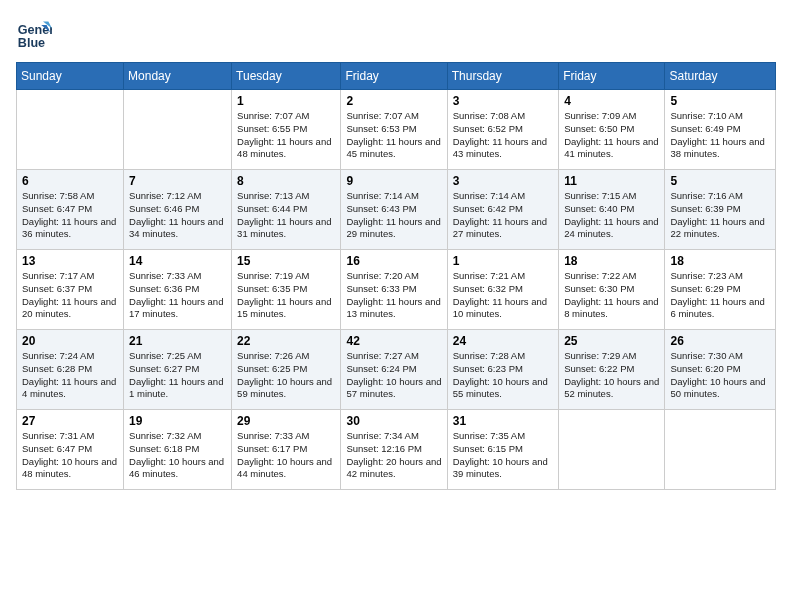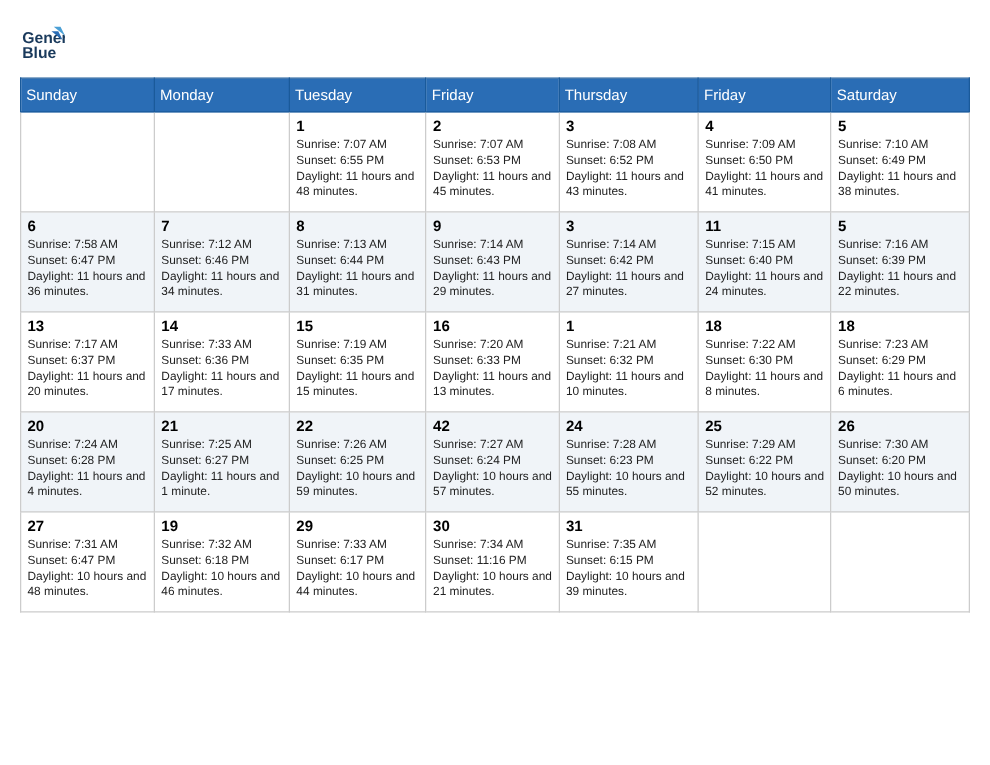--- a/index.html
+++ b/index.html
@@ -362,22 +362,22 @@
         <div class="cell-content">
           <span>Sunrise: 7:33 AM</span><br>
           <span>Sunset: 6:17 PM</span><br>
           <span>Daylight: 10 hours and 44 minutes.</span>
         </div>
         </td>
         <td>
           <span class="day-num">30</span>
         <div class="cell-content">
           <span>Sunrise: 7:34 AM</span><br>
-          <span>Sunset: 11:16 PM</span><br>
-          <span>Daylight: 10 hours and 21 minutes.</span>
+          <span>Sunset: 12:16 PM</span><br>
+          <span>Daylight: 20 hours and 42 minutes.</span>
         </div>
         </td>
         <td>
           <span class="day-num">31</span>
         <div class="cell-content">
           <span>Sunrise: 7:35 AM</span><br>
           <span>Sunset: 6:15 PM</span><br>
           <span>Daylight: 10 hours and 39 minutes.</span>
         </div>
         </td>

